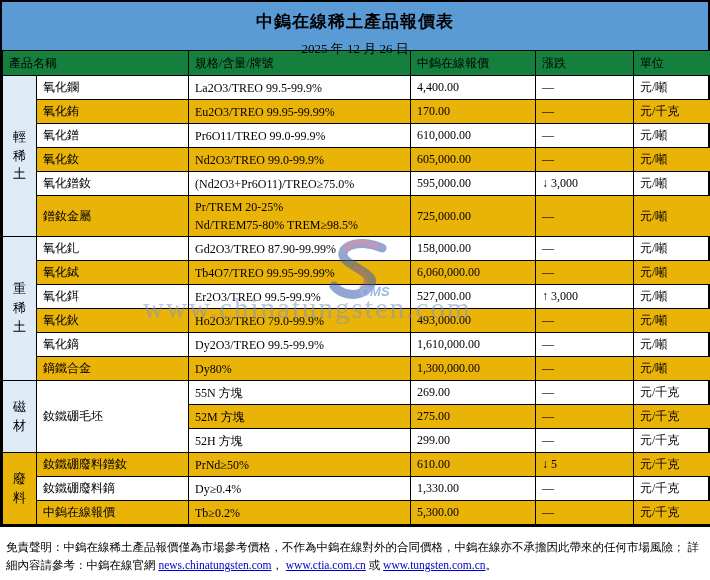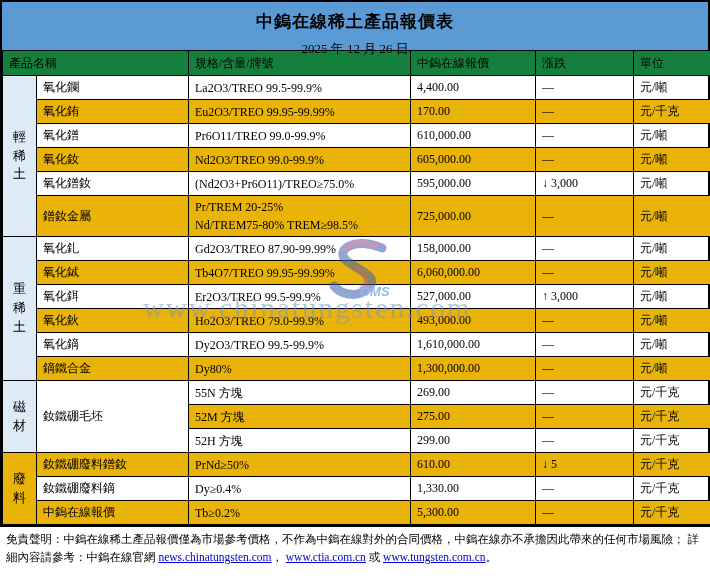--- a/index.html
+++ b/index.html
@@ -21,21 +21,21 @@
            line-height:1.45; font-size:13px; }
   td.merged-product { background:#fff;margin-top:40px; }
   tr.shade td { background:#eab308; }
   td.spec .line { display:block; line-height:1.5; }
 
   .watermark-text { position:absolute; left:143px; top:292px; width:420px;
     font-size:29px; letter-spacing:2px; color:rgba(125,150,195,0.55);
     font-family:"Liberation Serif","DejaVu Serif",serif; pointer-events:none; z-index:5; }
   .watermark-logo { position:absolute; left:322px; top:238px; pointer-events:none; z-index:5; opacity:0.55; }
 
-  .footer { padding:4px 6px 0 6px; font-size:11.5px; line-height:1.55; color:#000; }
+  .footer { padding:12px 6px 0 6px; font-size:11.5px; line-height:1.55; color:#000; }
   .footer a { color:#0000CC; text-decoration:underline; }
 </style>
 </head>
 <body>
 
 <div class="page">
 
   <div class="report">
     <div class="titlebar">
       <div class="title">中鎢在線稀土產品報價表</div>

